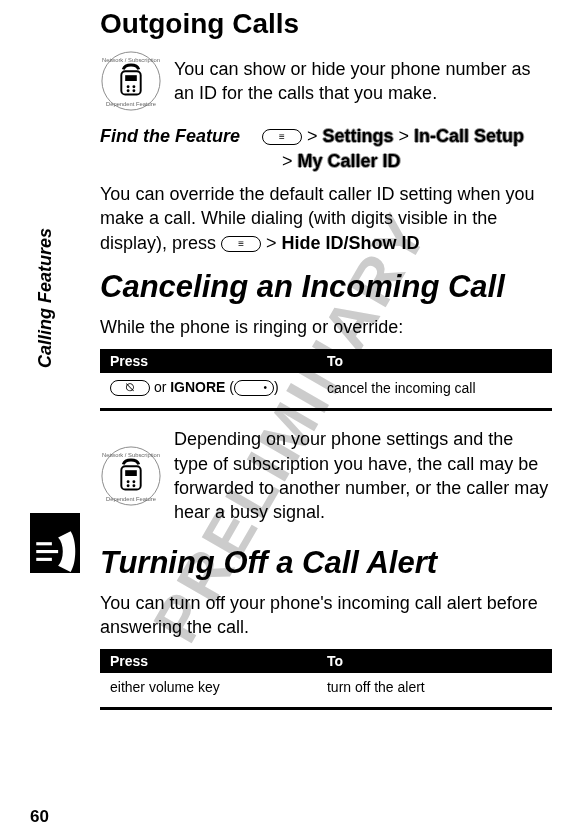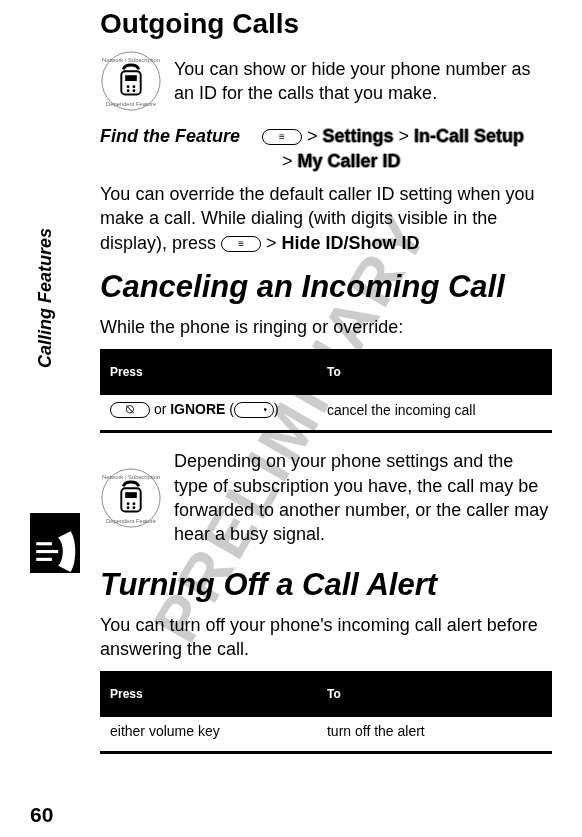--- a/index.html
+++ b/index.html
@@ -158,41 +158,41 @@
   .feature-icon svg { width:62px; height:62px; }
   .press-table {
     width: 100%;
     border-collapse: collapse;
     margin: 10px 0 6px 0;
   }
   .press-table th {
     background: #000;
     color: #fff;
     text-align: left;
-    padding: 16px 10px;
-    font-size: 12px;
+    padding: 4px 10px;
+    font-size: 14px;
     font-weight: bold;
     margin-top: 43px;
   }
   .press-table td {
     padding: 6px 10px;
     font-size: 14px;
     vertical-align: middle;
   }
   .table-rule {
     border: none;
     border-top: 3px solid #000;
     margin: 0 0 10px 0;
   }
   .page-num {
     position: absolute;
     left: 30px;
     bottom: 18px;
     font-weight: bold;
-    font-size: 21px;
+    font-size: 17px;
   }
   .gt { font-weight: normal; }
 </style>
 </head>
 <body>
 
 <div class="page">
   <div class="watermark">PRELIMINARY</div>
 
   <div class="sidebar-label">Calling Features</div>

